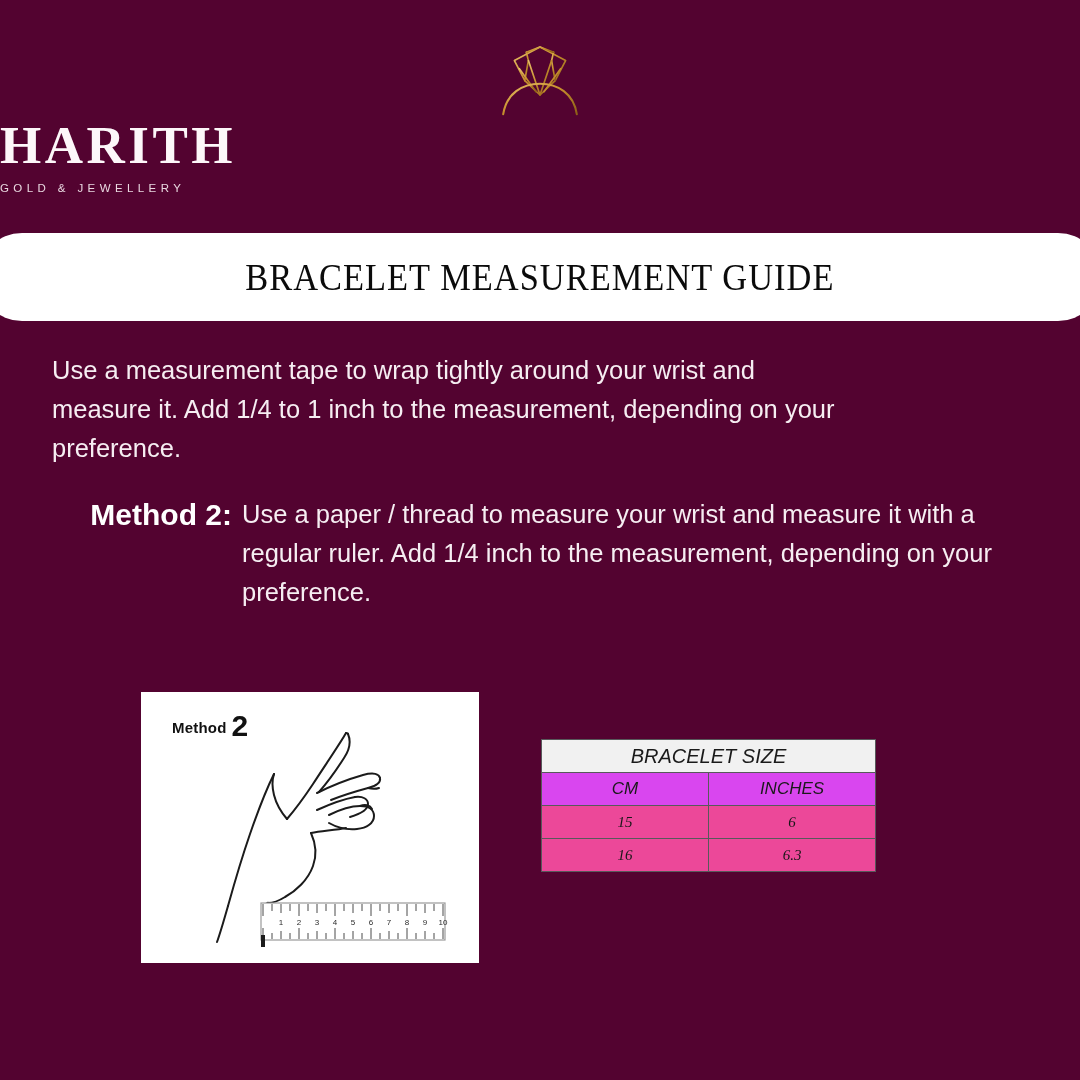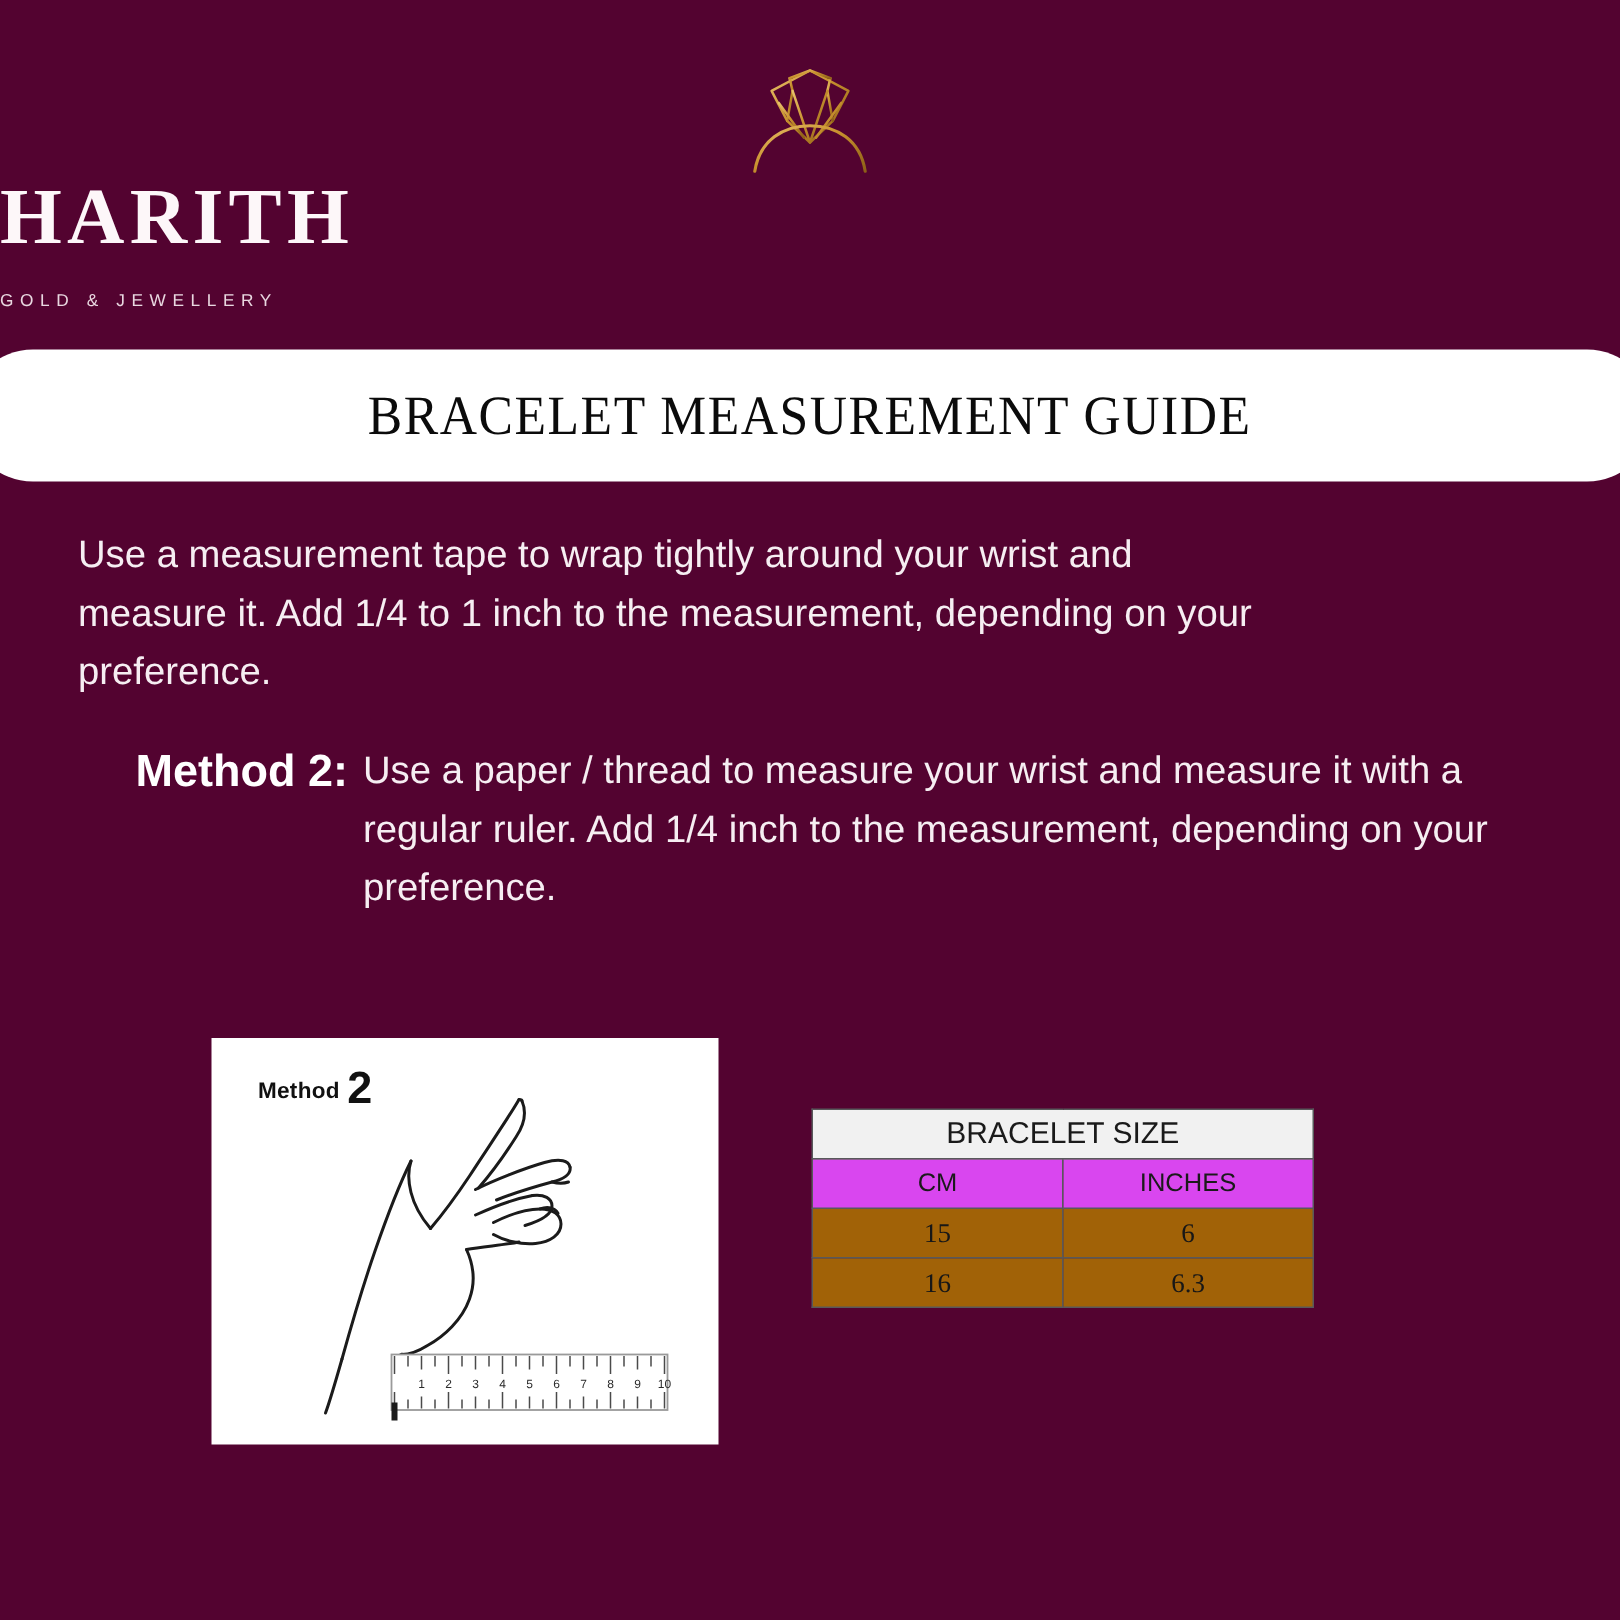--- a/index.html
+++ b/index.html
@@ -39,21 +39,21 @@
     font-weight: 700;
     margin: 0;
     padding: 0;
   }
   .brand-tagline {
     font-family: "Liberation Sans", sans-serif;
     font-size: 11.5px;
     letter-spacing: 4.4px;
     color: #e9d8e0;
     font-weight: 400;
-    margin-top: 23px;
+    margin-top: 10px;
   }
 
   
   .title-banner {
     position: absolute;
     left: -22px;
     top: 233px;
     width: 1124px;
     height: 88px;
     background: #ffffff;
@@ -140,20 +140,21 @@
     width: 338px;
     height: 271px;
   }
 
   
   .size-table-wrap {
     position: absolute;
     left: 541px;
     top: 739px;
     width: 313px;
+    font-style: italic;
   }
   table.size-table {
     border-collapse: collapse;
     width: 335px;
     table-layout: fixed;
   }
   table.size-table td {
     border: 1px solid #58595b;
     text-align: center;
     padding: 0;
@@ -168,23 +169,23 @@
     height: 31px;
   }
   td.tbl-head {
     background: #d946ef;
     font-family: "Liberation Sans", sans-serif;
     font-size: 17px;
     color: #1a1a1a;
     height: 31px;
   }
   td.tbl-cell {
-    background: #a16207;
+    background: #ec4899;
     font-family: "Liberation Serif", serif;
-    font-size: 18px;
+    font-size: 15px;
     color: #171717;
     height: 32px;
   }
 </style>
 </head>
 <body>
 
 <div class="brand">
 
   <svg class="brand-mark" viewBox="0 0 120 92" aria-hidden="true">

